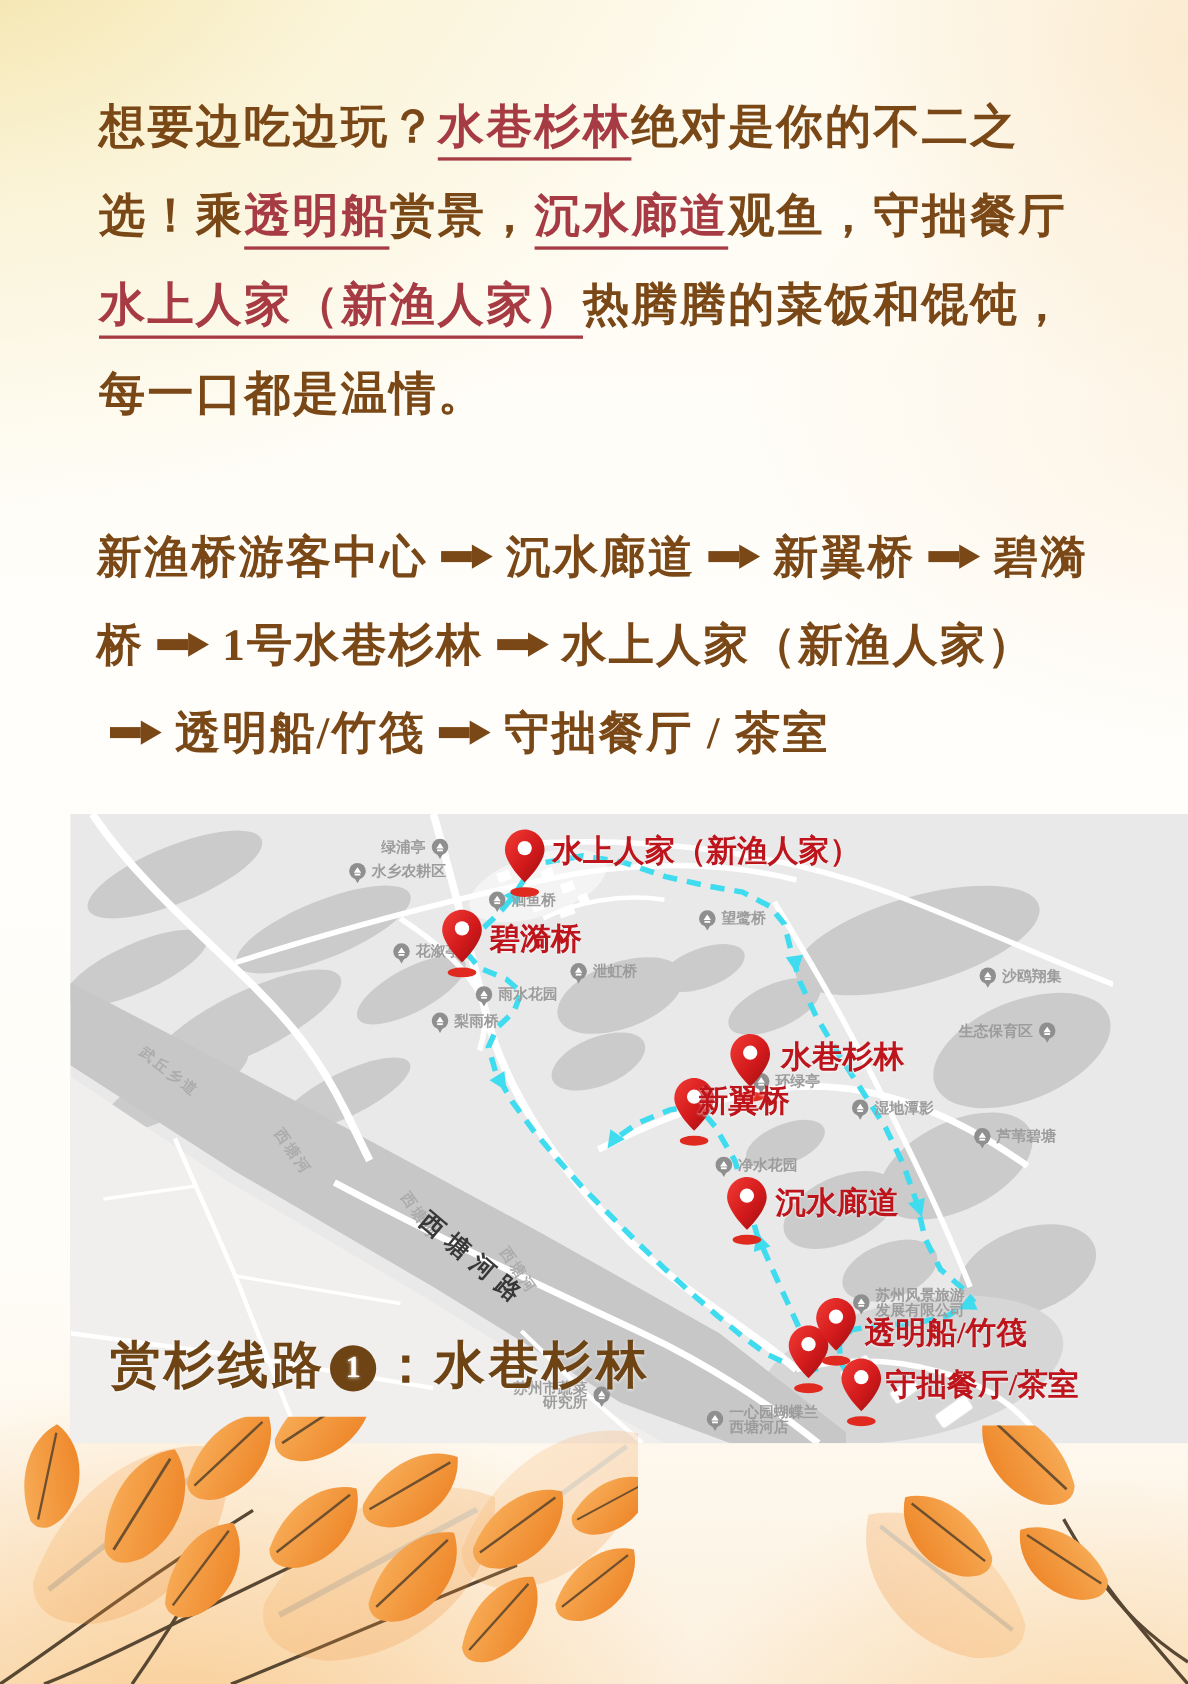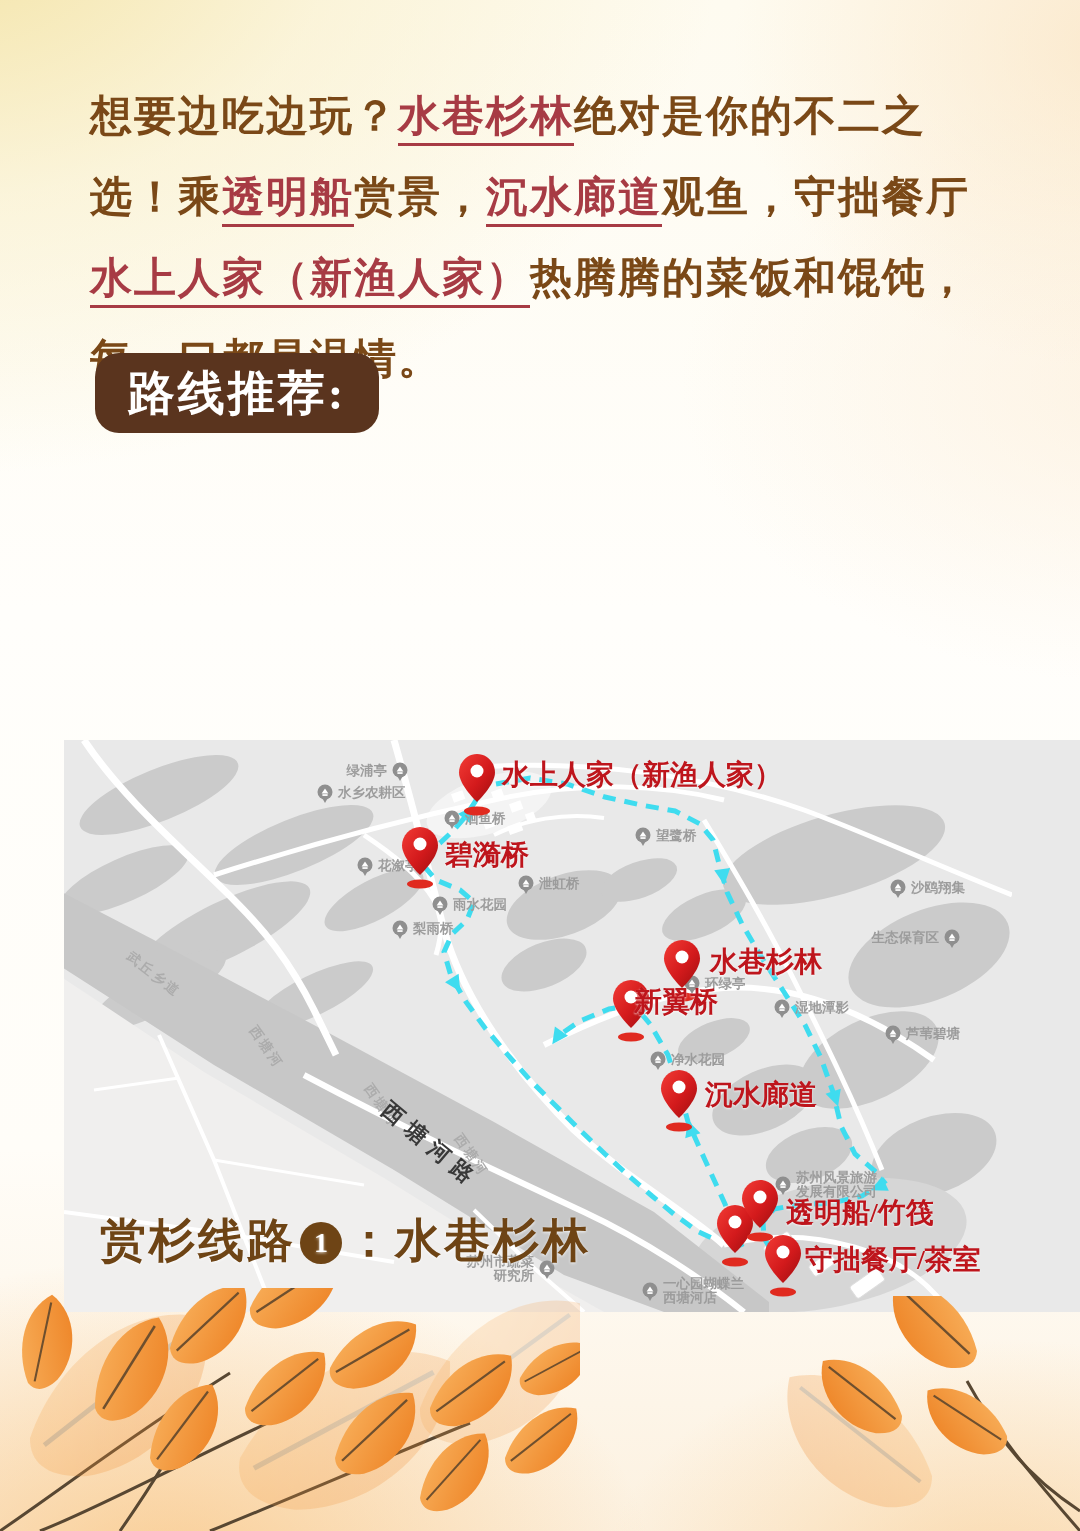--- a/index.html
+++ b/index.html
@@ -89,24 +89,22 @@
       </linearGradient>
       <g id="leafA">
         <path d="M0,0 C30,-26 72,-30 96,-8 C86,24 46,40 14,28 C-2,20 -6,10 0,0 Z" fill="url(#leafgrad)"></path>
         <path d="M4,6 L88,-6" stroke="#6E4F2E" stroke-width="2.2" fill="none"></path>
       </g>
     </defs>
   </svg>
 
   <div class="intro" id="intro"><span class="">想要边吃边玩？</span><span class="hl">水巷杉林</span><span class="">绝对是你的不二之选！乘</span><span class="hl">透明船</span><span class="">赏景，</span><span class="hl">沉水廊道</span><span class="">观鱼，守拙餐厅</span><span class="hl">水上人家（新渔人家）</span><span class="">热腾腾的菜饭和馄饨，每一口都是温情。</span></div>
 
-  <div class="route-header">
-    <span>路线推荐:</span>
-  </div>
-
+
+  <div class="route-text" id="route-text"><span>新渔桥游客中心</span><span class="arr"></span><span>沉水廊道</span><span class="arr"></span><span>新翼桥</span><span class="arr"></span><span>碧漪桥</span><span class="arr"></span><span>1号水巷杉林</span><span class="arr"></span><span>水上人家（新渔人家）</span><span class="arr"></span><span>透明船/竹筏</span><span class="arr"></span><span>守拙餐厅 / 茶室</span></div>
 
   <div class="map" id="map">
     <svg class="base" width="948" height="572" viewBox="0 0 948 572">
       <rect x="0" y="0" width="948" height="572" fill="#E9E9E9"></rect>
 
       <g fill="#CBCBCB">
         <ellipse cx="95" cy="55" rx="85" ry="26" transform="rotate(-22 95 55)"></ellipse>
         <ellipse cx="230" cy="105" rx="85" ry="26" transform="rotate(-22 230 105)"></ellipse>
         <ellipse cx="60" cy="140" rx="70" ry="22" transform="rotate(-24 60 140)"></ellipse>
         <ellipse cx="160" cy="190" rx="95" ry="28" transform="rotate(-26 160 190)"></ellipse>

